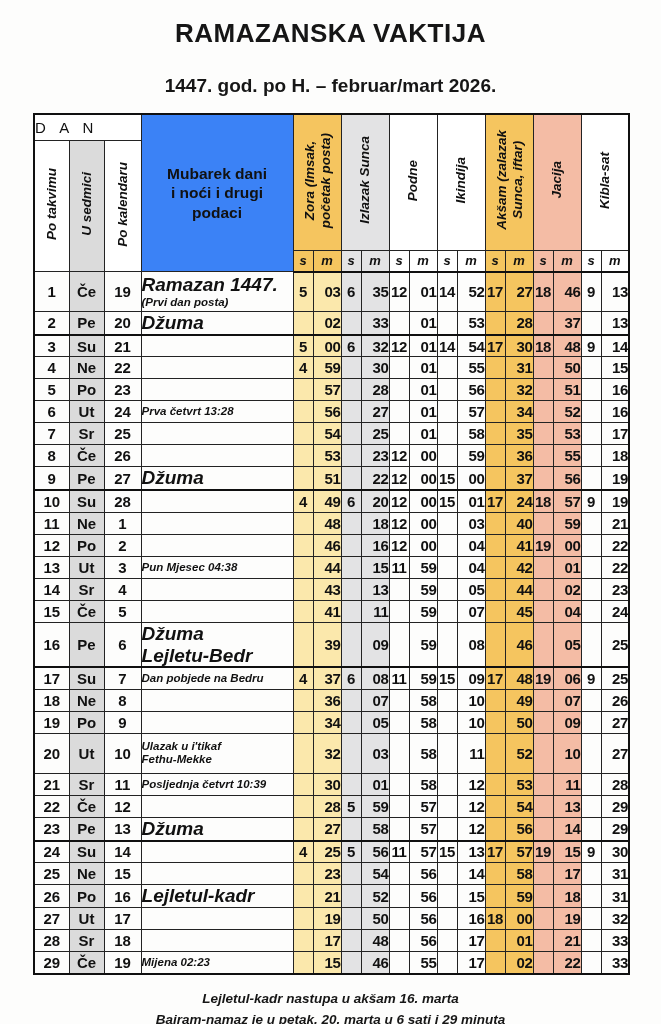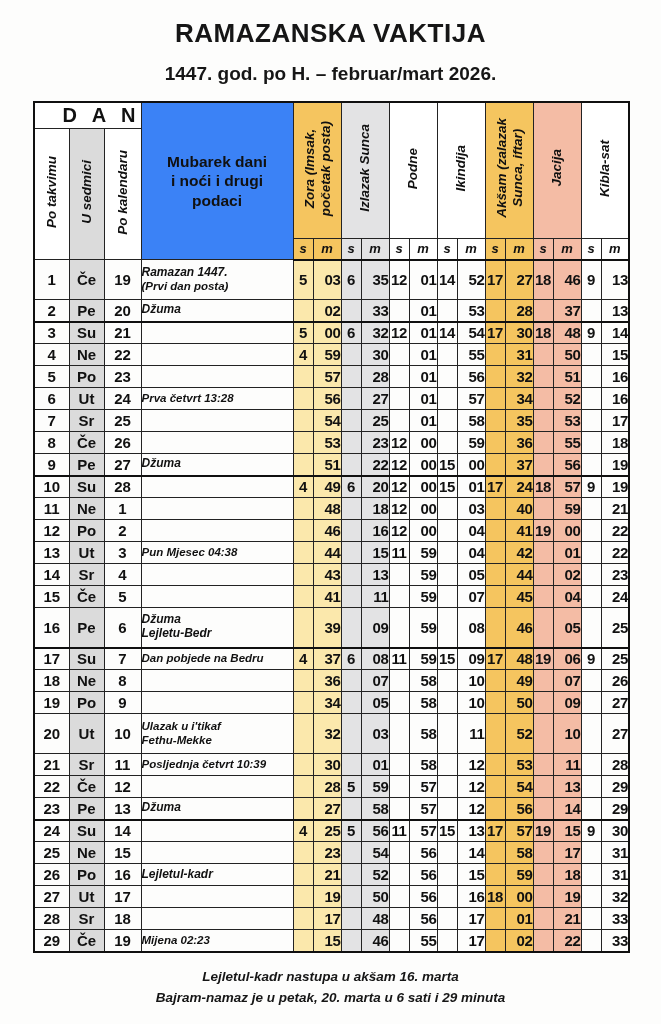--- a/index.html
+++ b/index.html
@@ -5,29 +5,29 @@
   html,body{margin:0;padding:0;background:#fdfdfc;}
   .page{
     width:661px;height:1024px;position:relative;overflow:hidden;
     font-family:"Liberation Sans","DejaVu Sans",sans-serif;color:#111;background:#fdfdfc;
   }
   .title{
     text-align:center;font-size:26px;font-weight:bold;letter-spacing:.5px;
     margin:0;padding-top:18px;color:#161616;
   }
   .subtitle{
-    text-align:center;font-size:19px;font-weight:bold;margin:0;padding-top:14px;color:#161616;
+    text-align:center;font-size:19px;font-weight:bold;margin:12px;padding-top:14px;color:#161616;
   }
   table.vaktija{
     border-collapse:collapse;table-layout:fixed;width:595px;margin:16px 0 0 33px;
     border:2.5px solid #101010;
   }
   table.vaktija td{border:1px solid #232323;padding:0;overflow:hidden;}
   
-  .h-dan{height:25px;text-align:right;font-weight:bold;font-size:20px;letter-spacing:5px;background:#fff;}
+  .h-dan{height:25px;text-align:left;font-weight:normal;font-size:15px;letter-spacing:5px;background:#fff;}
   .h-rot{height:130px;text-align:center;vertical-align:middle;background:#fff;}
   .vert{
     writing-mode:vertical-rl;transform:rotate(180deg);white-space:pre-line;
     font-style:italic;font-weight:bold;font-size:13.5px;line-height:1.15;display:inline-block;
   }
   .h-mub{background:#3b82f6;text-align:center;vertical-align:middle;font-weight:bold;font-size:15.5px;
     white-space:pre-line;line-height:1.25;}
   .h-sub{height:20px;text-align:center;font-weight:bold;font-style:italic;font-size:13px;background:#fff;}
   .sub-bot td, tr.sub-bot > td{border-bottom:2px solid #101010;}
   
@@ -35,21 +35,21 @@
   .bg-yellow{background:#FBE8AC !important;}
   .bg-gray{background:#E3E3E4 !important;}
   .bg-salmon{background:#F4BCA5 !important;}
   .bg-day{background:#DBDBDB !important;}
   
   tbody tr{height:22px;}
   tbody tr.tall{height:40px;}
   tbody tr.wk td{border-top:2.5px solid #101010;}
   .c-num,.c-day,.c-cal{text-align:center;font-weight:bold;font-size:15px;}
   .c-note{padding:1px 4px;vertical-align:middle;}
-  .n-lg{font-weight:bold;font-style:italic;font-size:12px;line-height:1.15;}
+  .n-lg{font-weight:bold;font-style:italic;font-size:19px;line-height:1.15;}
   .n-md{font-weight:bold;font-style:italic;font-size:11.5px;line-height:1.15;}
   td.s{text-align:center;font-weight:bold;font-size:15px;letter-spacing:-.3px;
        border-right:1px solid #bdbab0;}
   td.m{text-align:right;font-weight:bold;font-size:15px;letter-spacing:-.3px;
        padding-right:5px;border-left:1px solid #bdbab0;}
   .footer{margin-top:13px;text-align:center;font-weight:bold;font-style:italic;
     font-size:13.5px;line-height:1.6;color:#161616;}
 </style>
 </head>
 <body>

